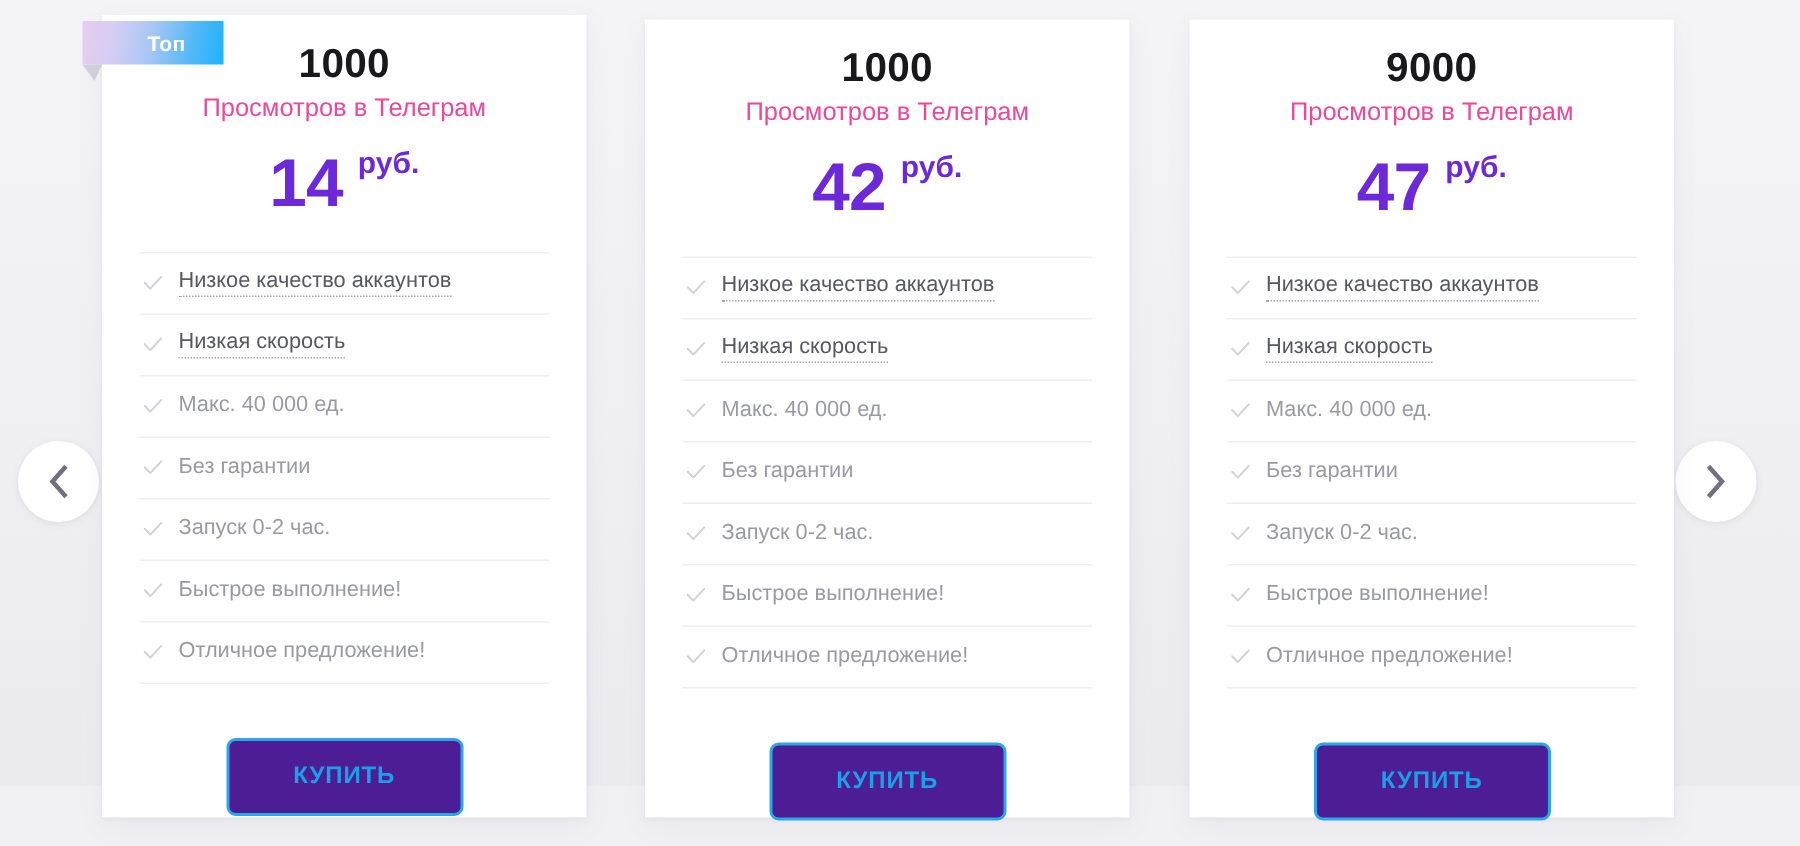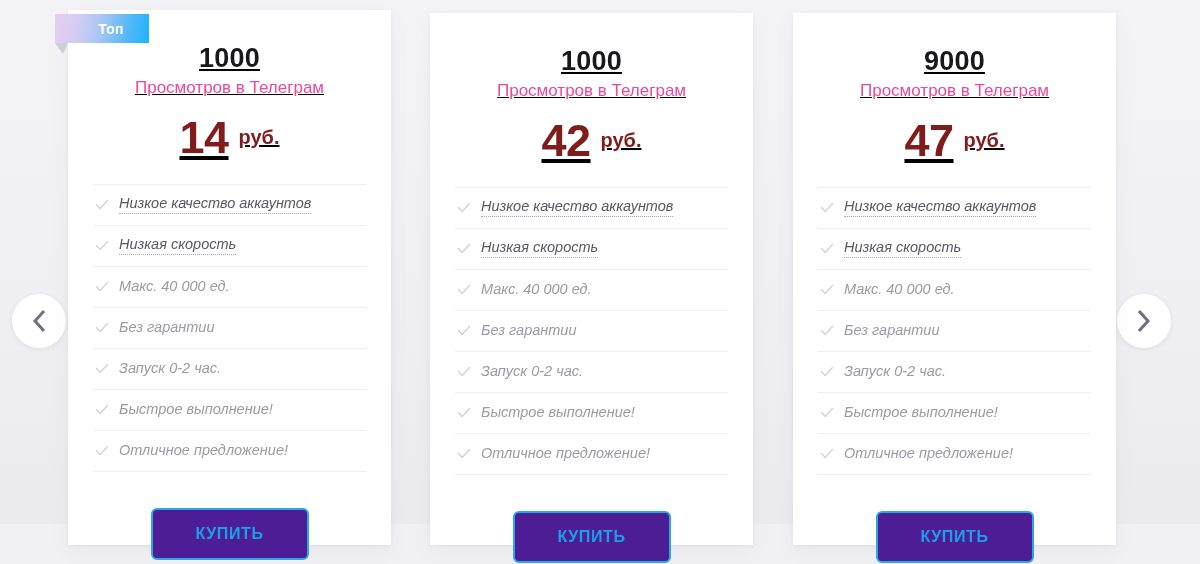--- a/index.html
+++ b/index.html
@@ -104,65 +104,63 @@
     height: 0;
     border-left: 8px solid transparent;
     border-right: 5px solid transparent;
     border-top: 11px solid #c9c9d4;
     opacity: 0.85;
     z-index: 4;
   }
 
   
   .card-head {
-    padding-top: 34px;
+    padding-top: 18px;
     text-align: center;
-    text-decoration: underline;
   }
   .qty {
     font-size: 27px;
     font-weight: bold;
     color: #19191d;
     line-height: 1.05;
     letter-spacing: 0.2px;
   }
   .qty-sub {
     margin-top: 6px;
     font-size: 17px;
     color: #ec4899;
     line-height: 1.2;
     font-weight: normal;
   }
   .price-row {
     margin-top: 16px;
     display: flex;
-    align-items: center;
+    align-items: flex-start;
     justify-content: center;
-    color: #7f1d1d;
+    color: #6d28d9;
   }
   .price-value {
     font-size: 45px;
     font-weight: bold;
     line-height: 1;
     letter-spacing: -0.5px;
   }
   .price-cur {
     font-size: 20px;
     font-weight: bold;
     margin-left: 10px;
     line-height: 1;
   }
 
   
   .features {
     margin: 24px 25px 0 25px;
     list-style: none;
     padding: 0;
     border-top: 1px solid #eceef1;
-    font-style: italic;
   }
   .feature {
     display: flex;
     align-items: center;
     height: 40px;
     border-bottom: 1px solid #eceef1;
   }
   .check-icon {
     flex: 0 0 auto;
     width: 14px;

